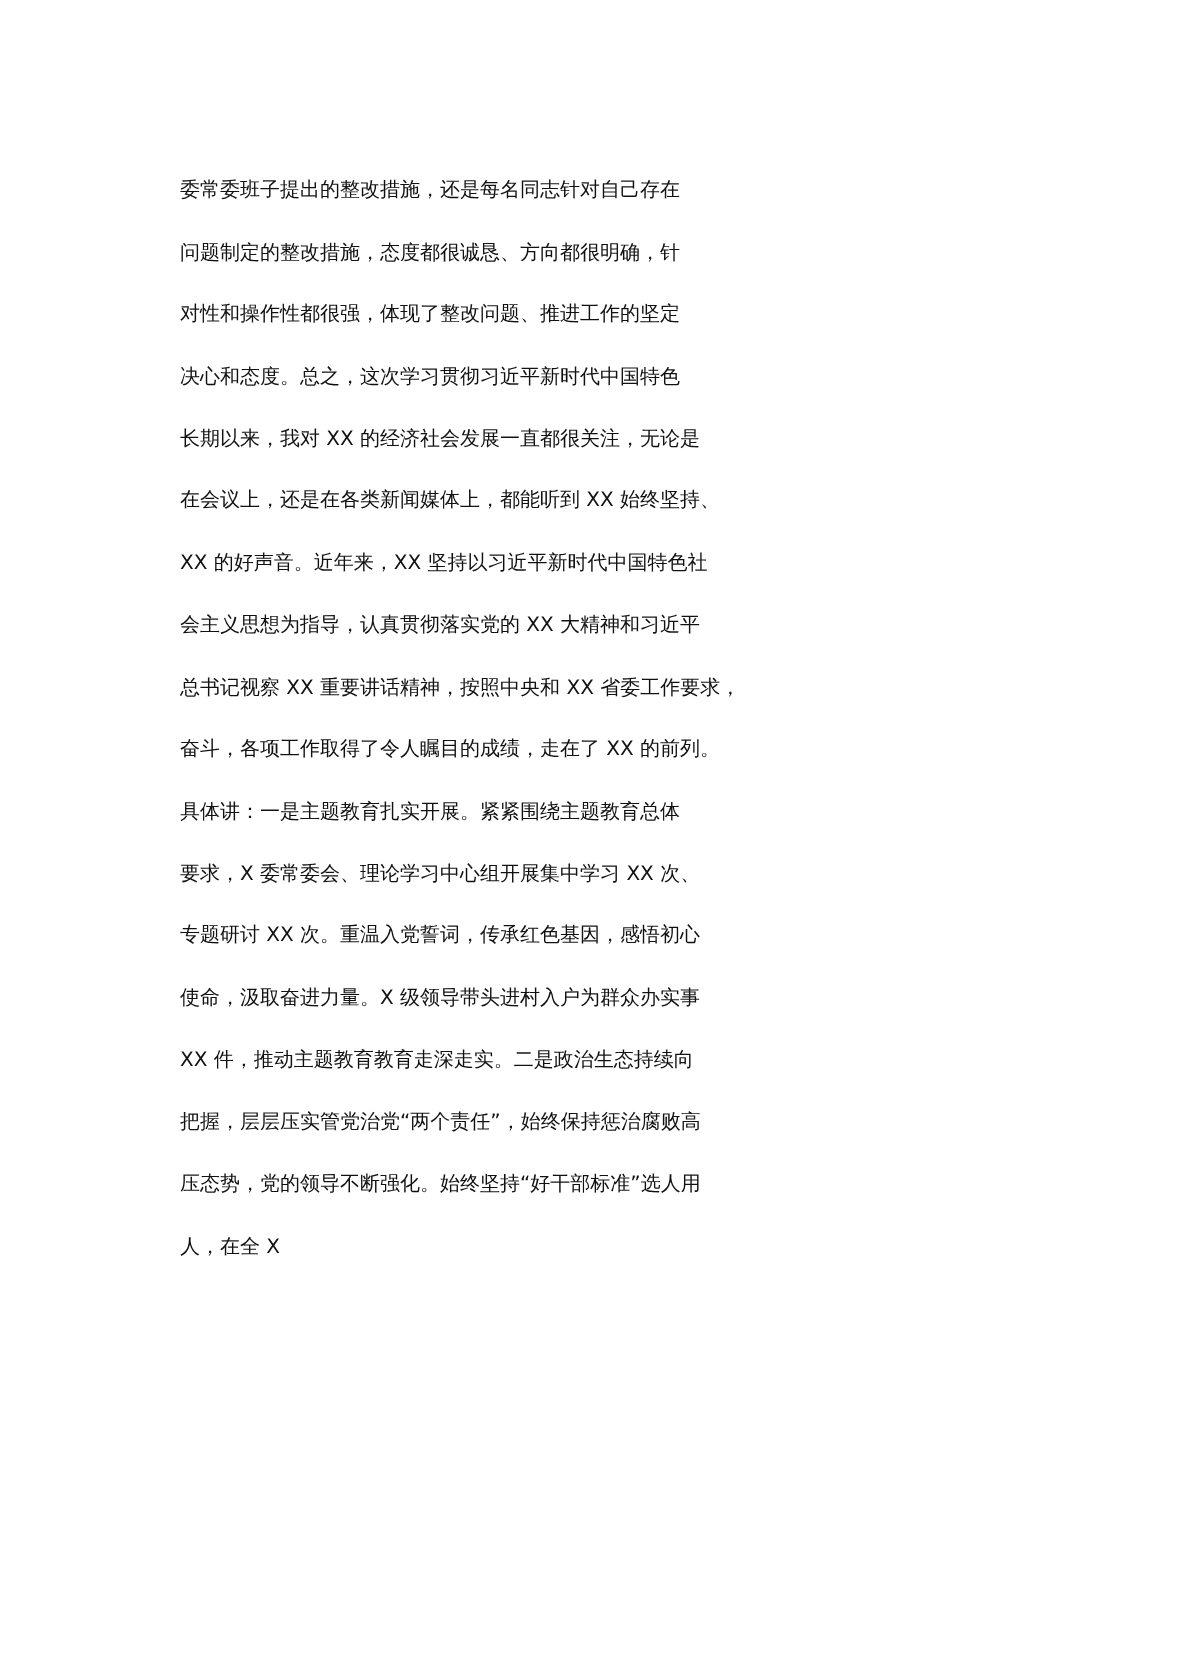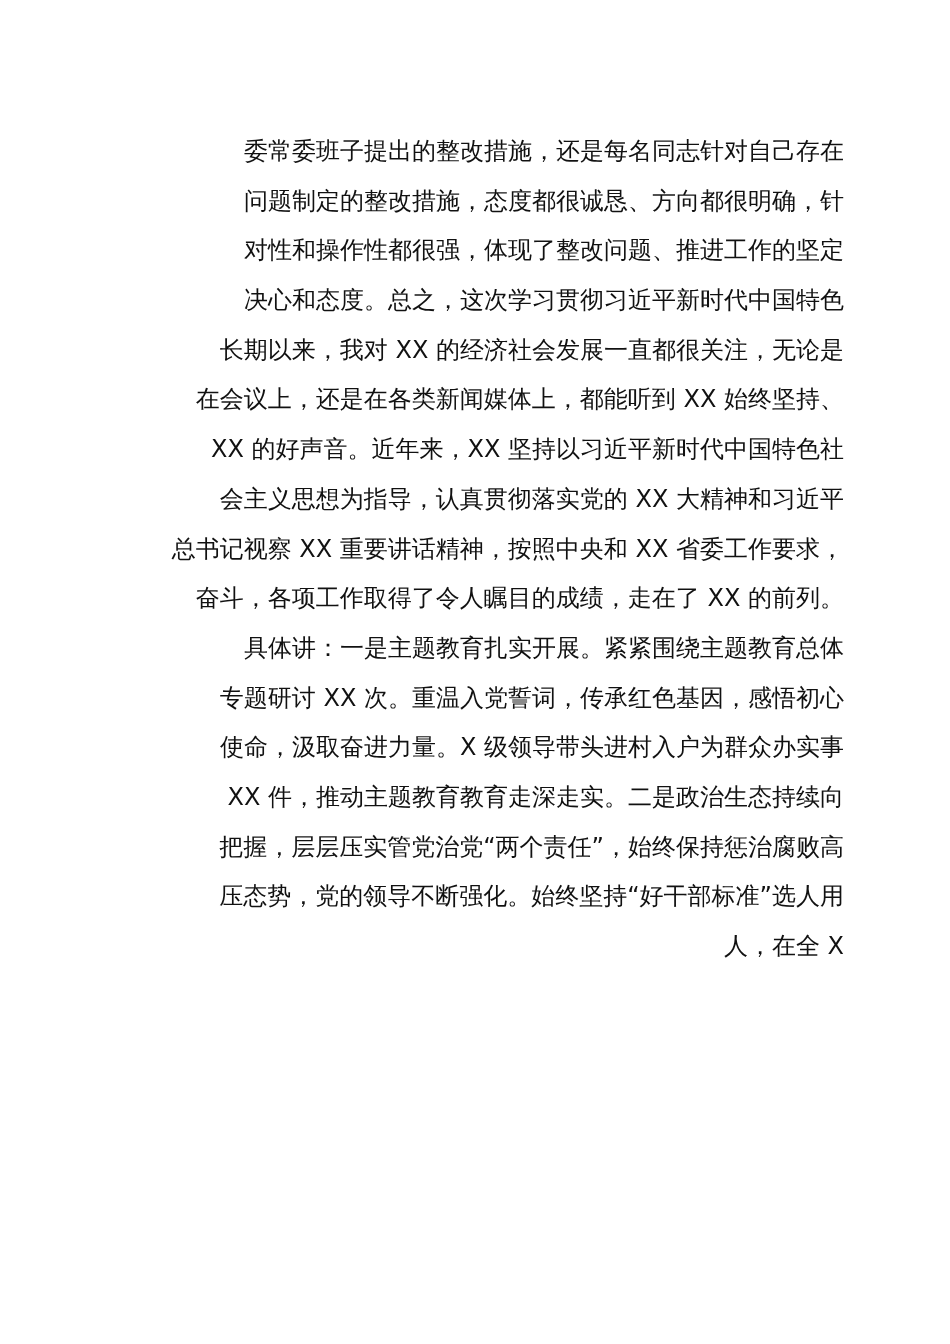--- a/index.html
+++ b/index.html
@@ -25,43 +25,43 @@
       position: absolute;
       left: 144px;
       top: 127px;
       width: 700px;
     }
     .line {
       display: block;
       height: 49.7px;
       line-height: 49.7px;
       font-family: "DejaVu Sans", "Liberation Sans", sans-serif;
-      font-size: 24px;
+      font-size: 16px;
       color: #111111;
       white-space: nowrap;
       letter-spacing: 0px;
-      text-align: right;
     }
   </style>
 </head>
 <body>
 
 <div class="page">
   <div class="text-block">
     <span class="line">委常委班子提出的整改措施，还是每名同志针对自己存在</span>
     <span class="line">问题制定的整改措施，态度都很诚恳、方向都很明确，针</span>
     <span class="line">对性和操作性都很强，体现了整改问题、推进工作的坚定</span>
     <span class="line">决心和态度。总之，这次学习贯彻习近平新时代中国特色</span>
     <span class="line">长期以来，我对 XX 的经济社会发展一直都很关注，无论是</span>
     <span class="line">在会议上，还是在各类新闻媒体上，都能听到 XX 始终坚持、</span>
     <span class="line">XX 的好声音。近年来，XX 坚持以习近平新时代中国特色社</span>
     <span class="line">会主义思想为指导，认真贯彻落实党的 XX 大精神和习近平</span>
     <span class="line">总书记视察 XX 重要讲话精神，按照中央和 XX 省委工作要求，</span>
     <span class="line">奋斗，各项工作取得了令人瞩目的成绩，走在了 XX 的前列。</span>
     <span class="line">具体讲：一是主题教育扎实开展。紧紧围绕主题教育总体</span>
+    <span class="line">要求，X 委常委会、理论学习中心组开展集中学习 XX 次、</span>
     <span class="line">专题研讨 XX 次。重温入党誓词，传承红色基因，感悟初心</span>
     <span class="line">使命，汲取奋进力量。X 级领导带头进村入户为群众办实事</span>
     <span class="line">XX 件，推动主题教育教育走深走实。二是政治生态持续向</span>
     <span class="line">把握，层层压实管党治党“两个责任”，始终保持惩治腐败高</span>
     <span class="line">压态势，党的领导不断强化。始终坚持“好干部标准”选人用</span>
     <span class="line">人，在全 X</span>
   </div>
 </div>
 
 </body></html>

